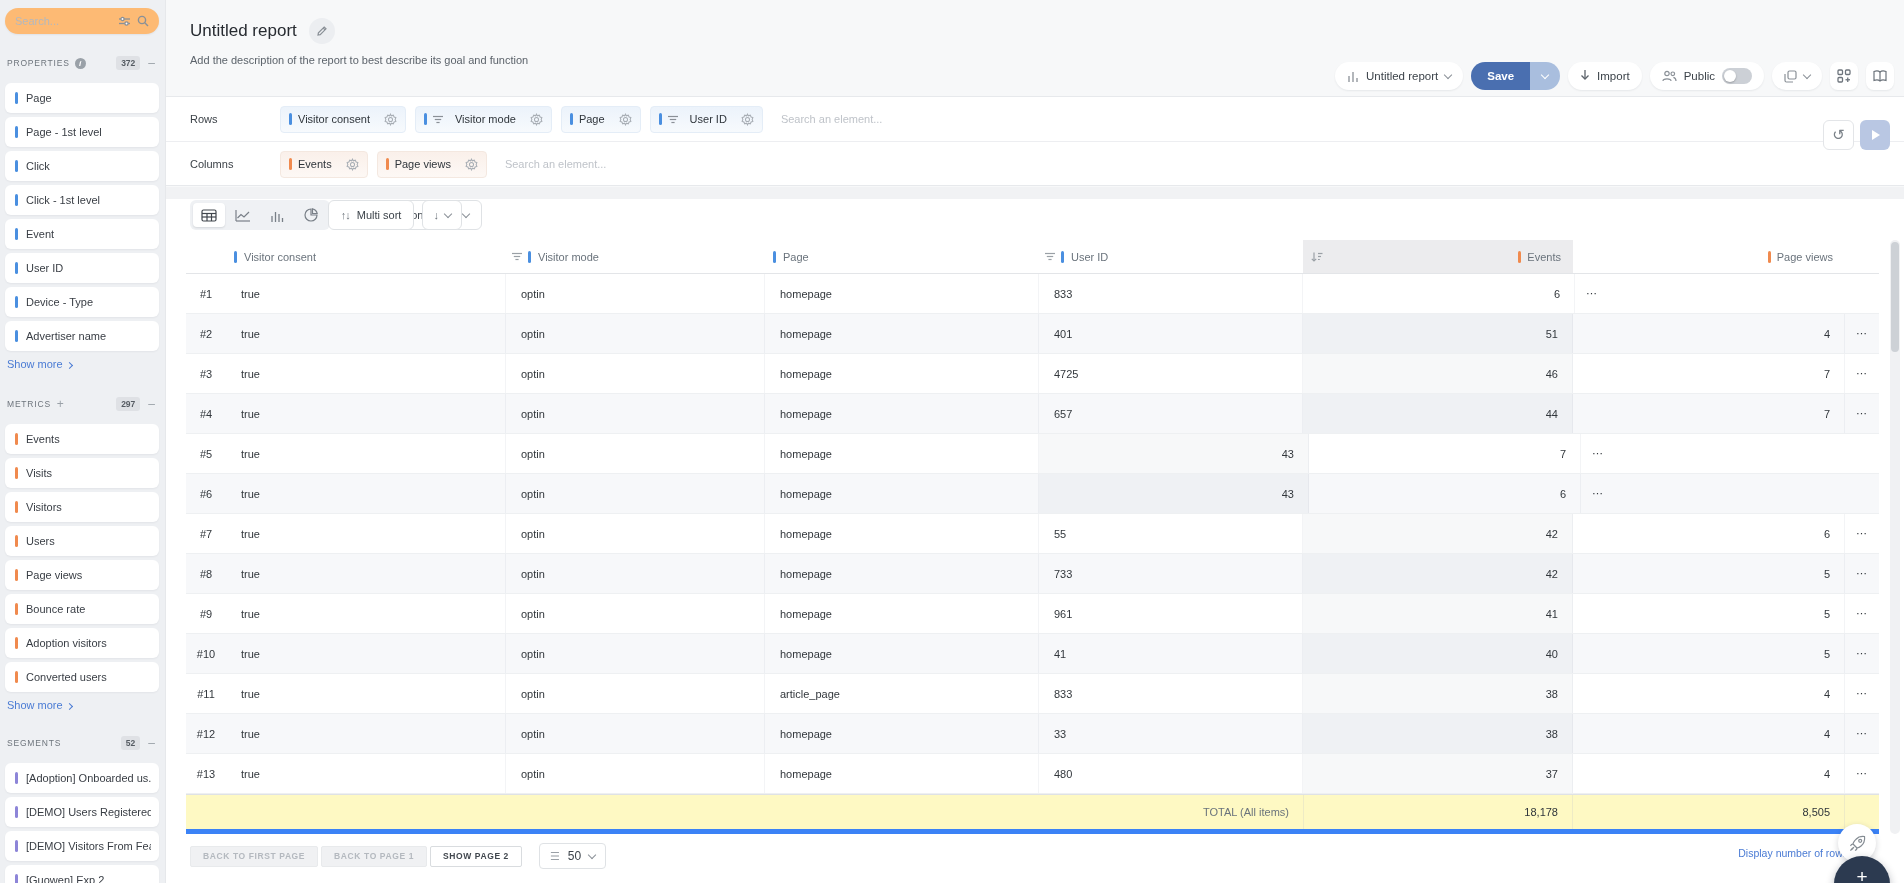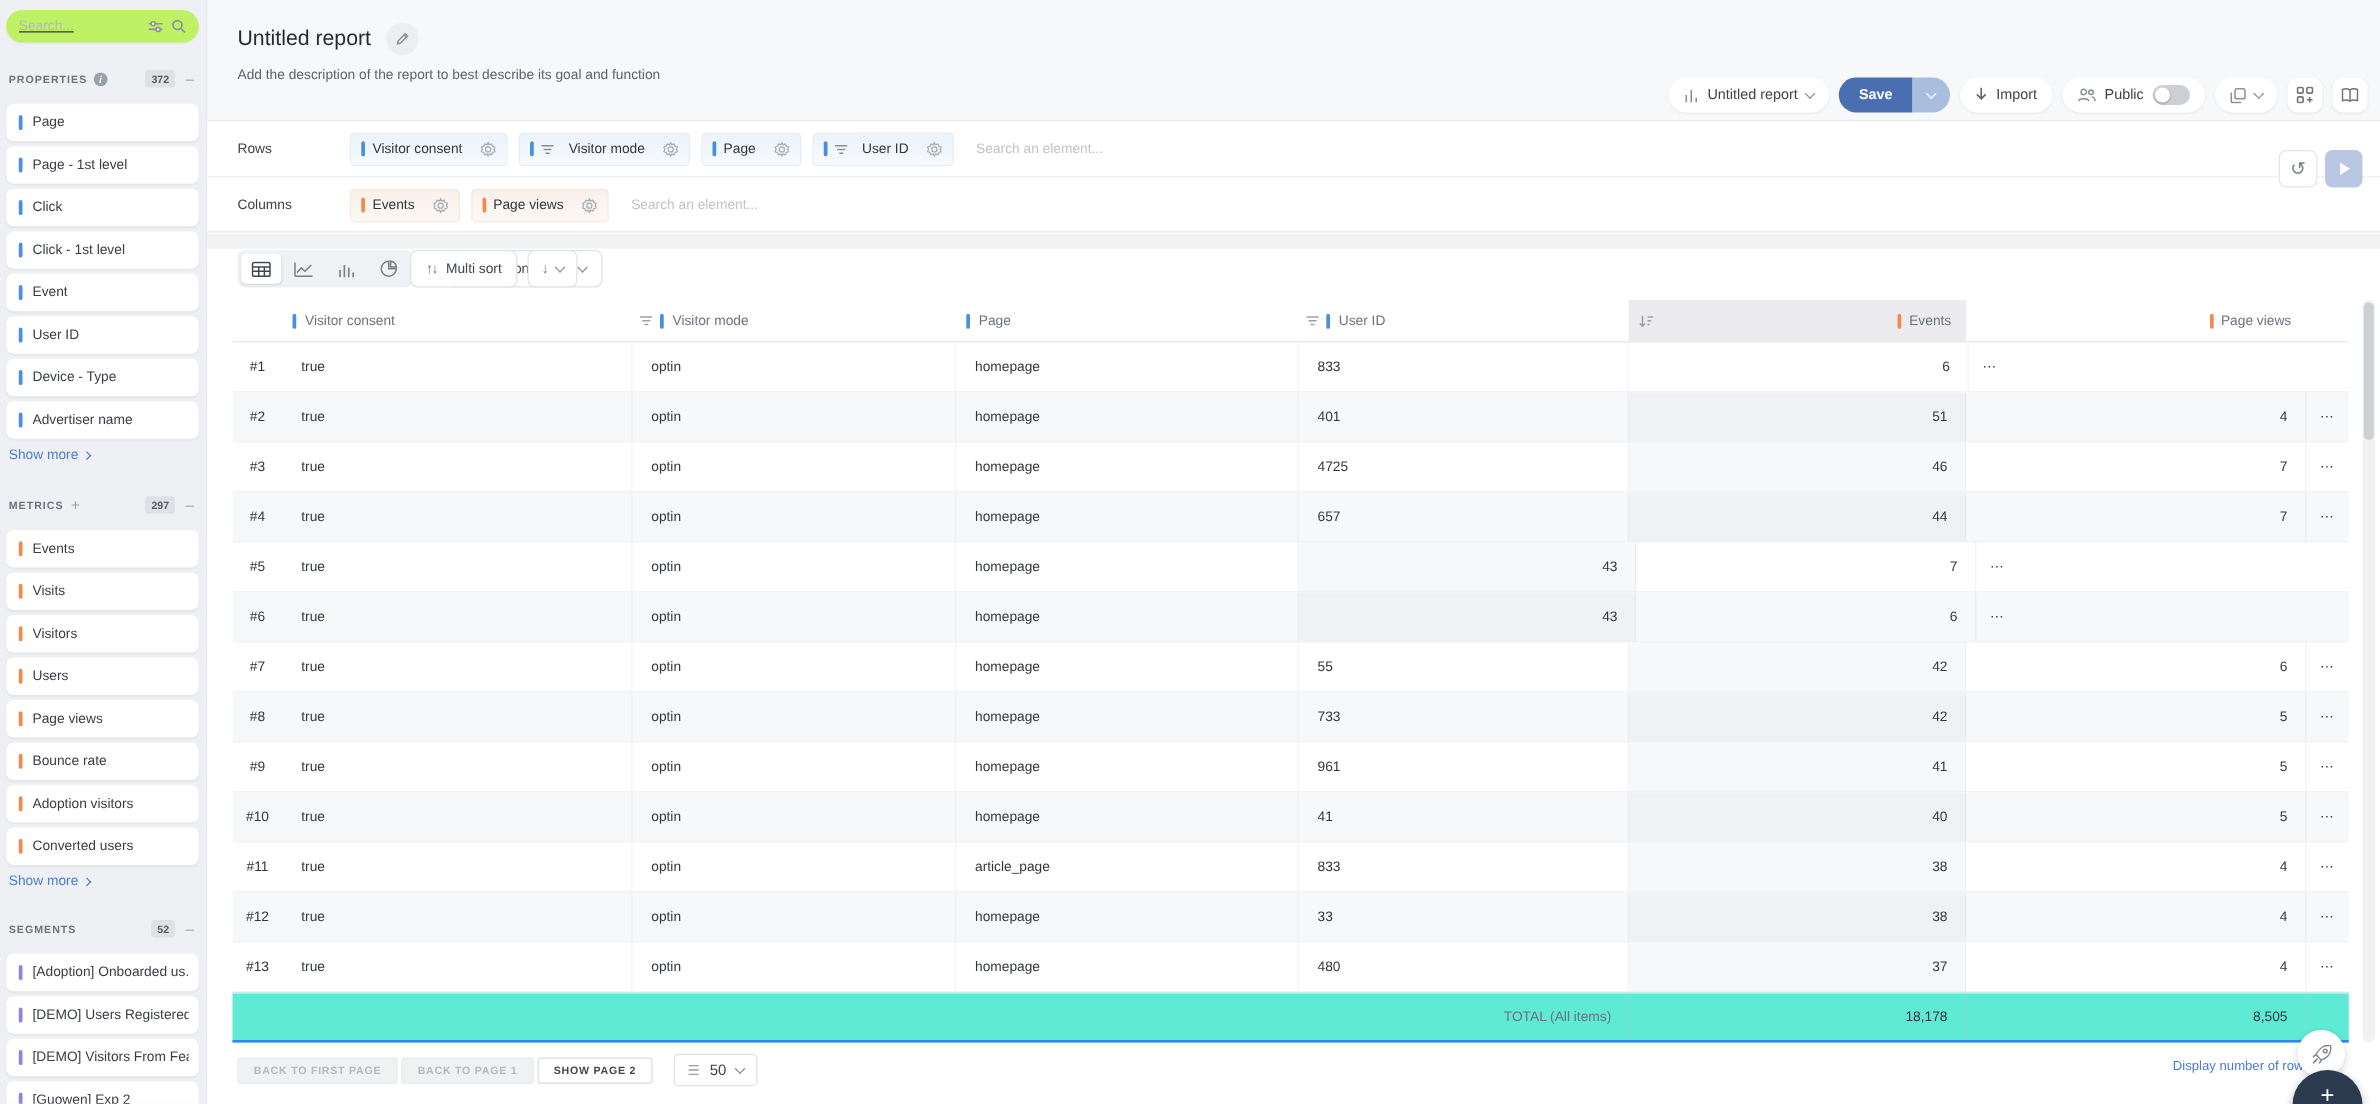--- a/index.html
+++ b/index.html
@@ -2,29 +2,29 @@
 <html style="--accent-blue: #4a8fe0; --accent-orange: #f08a4e; --accent-purple: #8d85d8; --save-blue: #4a6fb0; --link-blue: #4a7bd4; --fab-navy: #2c3a50;"><head>
 <meta charset="utf-8">
 <style>
   * { margin:0; padding:0; box-sizing:border-box; }
   html,body { width:1904px; height:883px; overflow:hidden; background:#f7f8f9;
     font-family:"Liberation Sans", sans-serif; font-size:11px; color:#32373c; }
 
   
   .sidebar { position:absolute; left:0; top:0; width:166px; height:883px;
     background:#eef0f3; border-right:1px solid #e6e8eb; padding:8px 6px 0 5px; overflow:hidden; }
-  .searchbar { height:26px; background:#bef264; border-radius:13px; display:flex; align-items:center;
-    padding:0 10px; box-shadow:0 1px 2px rgba(16,24,40,.06);text-decoration:underline; }
+  .searchbar { height:26px; background:#fdba74; border-radius:13px; display:flex; align-items:center;
+    padding:0 10px; box-shadow:0 1px 2px rgba(16,24,40,.06); }
   .searchbar input { flex:1; min-width:0; border:none; outline:none; font-size:11px;
     font-family:"Liberation Sans",sans-serif; color:#3a3f45; background:transparent; }
   .searchbar input::placeholder { color:#b3b8be; }
   .searchbar .icn { flex:none; margin-left:6px; display:flex; }
 
   .sec-head { display:flex; align-items:center; margin:22px 2px 0 2px; height:14px; }
-  .sec-label { font-size:8.5px; font-weight:700; letter-spacing:.8px; color:#6d747c; }
+  .sec-label { font-size:8.5px; font-weight:400; letter-spacing:.8px; color:#6d747c; }
   .info-dot { width:11px; height:11px; border-radius:50%; background:#9aa1a8; color:#fff;
     font-size:8px; font-weight:700; display:flex; align-items:center; justify-content:center;
     margin-left:5px; font-style:italic; }
   .plus-ico { color:#9aa1a8; font-size:12px; margin-left:6px; font-weight:400; }
   .cnt-badge { margin-left:auto; background:#dfe1e5; color:#555b62; border-radius:3px;
     font-size:8.5px; font-weight:700; padding:2px 5px; }
   .minus-ico { color:#9aa1a8; margin-left:8px; margin-right:2px; font-size:12px; line-height:10px; }
 
   .side-list { margin-top:13px; }
   .side-item { height:30px; background:#fff; border-radius:6px; margin-bottom:4px;
@@ -132,22 +132,22 @@
   .fico { display:flex; margin-right:6px; flex:none; }
   .tbody { height:520px; overflow:hidden; }
   .trow { display:flex; height:40px; border-bottom:1px solid #eef0f2; background:#fff; }
   .trow:nth-child(even) { background:#f7f8fa; }
   .trow .cell { font-size:11px; color:#32373c; border-right:1px solid rgba(190,196,204,.18); }
   .trow .c-num { border-right:none; }
   .trow .c-act { border-right:none; cursor:pointer; }
   .trow .c-ev { background:rgba(120,130,145,.06); }
   .trow .c-vc,.trow .c-vm,.trow .c-pg,.trow .c-uid { padding-left:15px; }
   .trow .c-ev,.trow .c-pv { padding-right:14px; }
-  .total-row { display:flex; height:40px; border-top:1px solid #dfe2e5; border-bottom:2px solid #3b82f6;
-    background:#5eead4; align-items:flex-end; }
+  .total-row { display:flex; height:40px; border-top:1px solid #dfe2e5; border-bottom:5px solid #3b82f6;
+    background:#fef9c3; align-items:flex-end; }
   .total-row .c-uid { justify-content:flex-end; padding-right:14px; color:#6a737c; }
   .total-row .c-ev,.total-row .c-pv { justify-content:flex-end; padding-right:14px; color:#2f353b;
     border-right:1px solid rgba(190,196,204,.25); border-left:1px solid rgba(190,196,204,.25); }
   .total-row .c-pv { border-left:none; }
 
   
   .vscroll { position:absolute; right:4px; top:41px; width:10px; height:594px; background:#f0f1f3;
     border-radius:5px; }
   .vscroll .thumb { position:absolute; left:1px; top:2px; width:8px; height:110px; background:#cdd1d6;
     border-radius:4px; }

